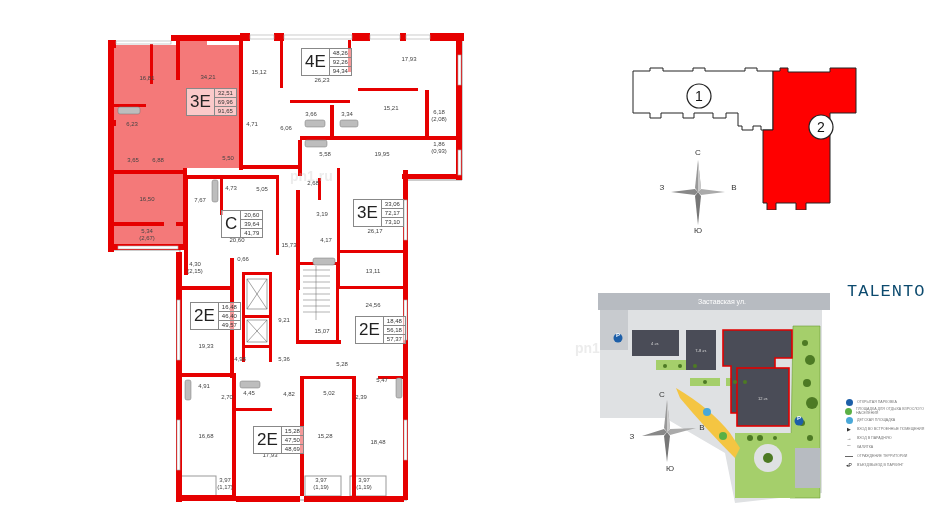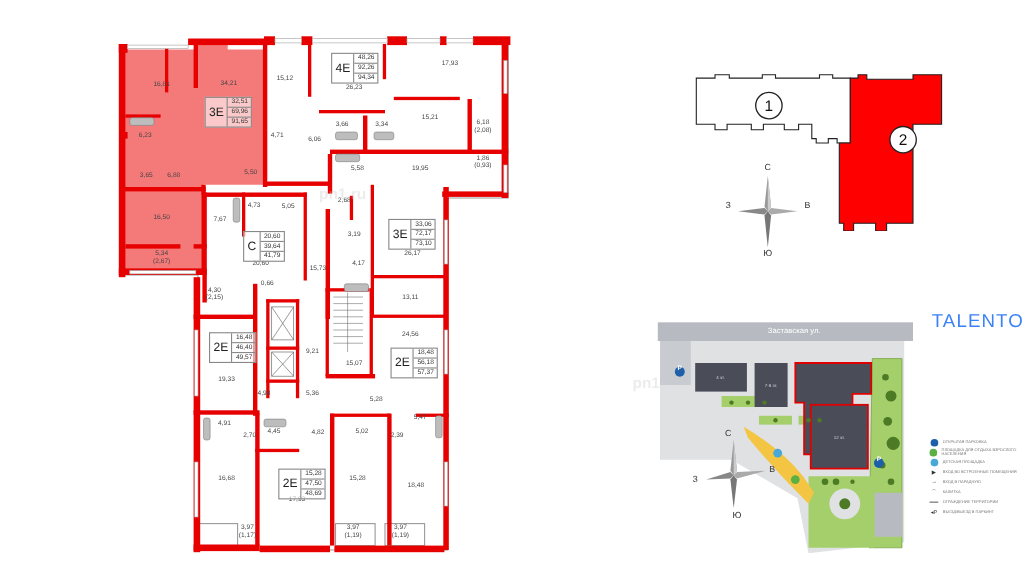--- a/index.html
+++ b/index.html
@@ -2,30 +2,30 @@
 <html><head>
 <meta charset="utf-8">
 <style>
   html,body{margin:0;padding:0;background:#fff;}
   body{width:936px;height:527px;position:relative;overflow:hidden;font-family:"Liberation Sans",sans-serif;}
   .abs{position:absolute;}
   .plan{position:absolute;left:0;top:0;width:580px;height:527px;}
   .lbl{position:absolute;font-size:6px;color:#444;white-space:nowrap;transform:translate(-50%,-50%);font-family:"Liberation Sans",sans-serif;}
   .lbl2{line-height:7px;text-align:center;}
   .apt{position:absolute;display:flex;align-items:center;border:1px solid #888;background:rgba(255,255,255,0.6);}
-  .apt .code{font-size:11px;color:#222;padding:0 3px;border-right:1px solid #888;line-height:26px;}
+  .apt .code{font-size:17px;color:#222;padding:0 3px;border-right:1px solid #888;line-height:26px;}
   .apt .areas{display:flex;flex-direction:column;}
   .apt .areas span{font-size:6px;color:#333;border-bottom:1px solid #888;padding:0 3px;line-height:8px;text-align:center;}
   .apt .areas span:last-child{border-bottom:none;}
   .keyplan{position:absolute;left:630px;top:60px;width:250px;height:150px;}
   .compass-label{position:absolute;font-size:8px;color:#333;transform:translate(-50%,-50%);}
   .site{position:absolute;left:590px;top:288px;width:240px;height:215px;}
   .street-label{position:absolute;font-size:7px;color:#fff;transform:translate(-50%,-50%);white-space:nowrap;}
   .bld-label{position:absolute;font-size:4px;color:#ddd;transform:translate(-50%,-50%);}
-  .logo{position:absolute;left:847px;top:282px;font-size:17px;letter-spacing:1px;color:#3b82f6;font-family:Liberation Sans, sans-serif;}
+  .logo{position:absolute;left:847px;top:282px;font-size:17px;letter-spacing:1px;color:#0c4a6e;font-family:Liberation Mono, monospace;}
   .legend{position:absolute;left:845px;top:398px;width:90px;}
   .legend .row{display:flex;align-items:center;height:8px;margin-bottom:1px;}
   .legend .ico{width:8px;height:7px;margin-right:4px;display:flex;align-items:center;justify-content:center;font-size:5px;color:#fff;}
   .legend .txt{font-size:3.6px;color:#777;text-transform:uppercase;line-height:4px;}
   .wm{position:absolute;font-size:14px;color:rgba(200,200,200,0.35);font-weight:bold;}
 </style>
 </head>
 <body>
 
 <div class="plan">

